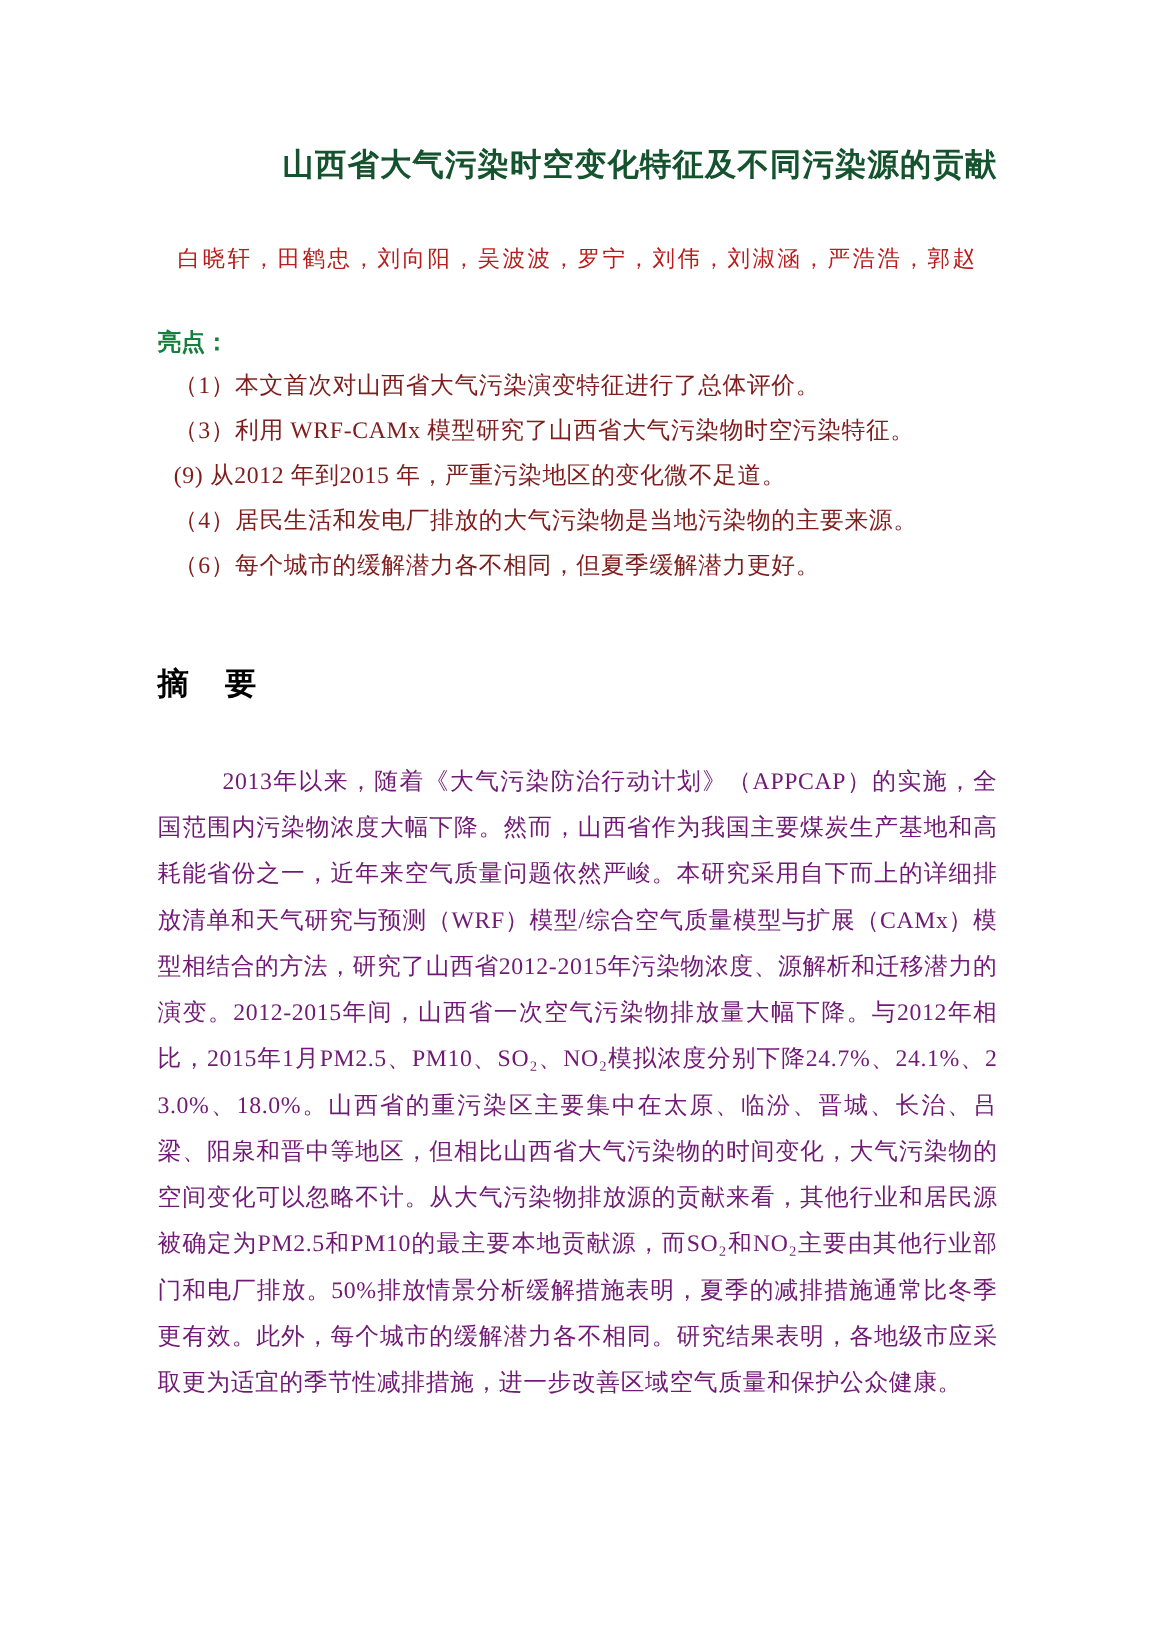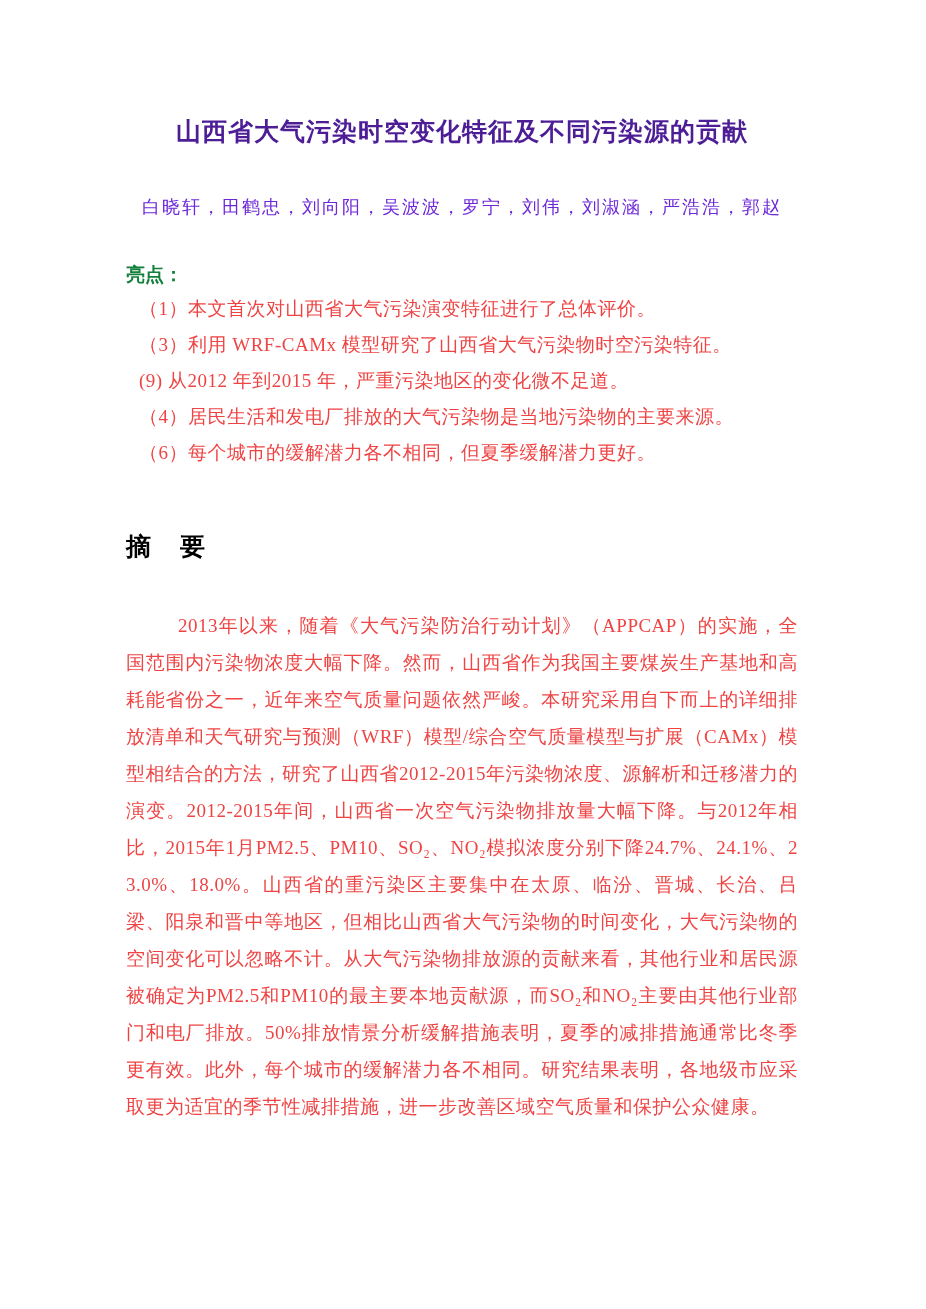--- a/index.html
+++ b/index.html
@@ -21,69 +21,69 @@
     padding: 116px 128px 0 126px;
     background: #ffffff;
   }
   .paper-title {
     margin: 0;
     font-family: "DejaVu Sans", "Liberation Sans", sans-serif;
     font-weight: bold;
     font-size: 25px;
     line-height: 32px;
     letter-spacing: 1px;
-    text-align: center;
-    color: #4c1d95;
+    text-align: right;
+    color: #14532d;
   }
   .authors {
     margin: 44px 0 0 0;
     font-size: 18px;
     line-height: 31px;
     letter-spacing: 2px;
     text-align: center;
-    color: #6d28d9;
+    color: #b91c1c;
   }
   .highlights-heading {
     margin: 40px 0 12px 0;
     font-family: "DejaVu Sans", "Liberation Sans", sans-serif;
     font-weight: bold;
     font-size: 19px;
     line-height: 22px;
     text-align: left;
     color: #15803d;
   }
   .highlights-list {
     margin: 14px 0 0 0;
     padding: 0 0 0 13px;
   }
   .hl-item {
     margin: 0 0 16px 0;
     font-size: 19px;
     line-height: 20px;
     letter-spacing: 0.5px;
-    color: #ef4444;
+    color: #7f1d1d;
   }
   .abstract-heading {
     margin: 70px 0 0 0;
     font-family: "DejaVu Sans", "Liberation Sans", sans-serif;
     font-weight: bold;
     font-size: 25px;
     line-height: 28px;
     letter-spacing: 2px;
     text-align: left;
     color: #000000;
   }
   .abstract-body {
     margin: 46px 0 0 0;
     font-size: 19px;
     line-height: 37px;
     letter-spacing: 0.5px;
     text-align: justify;
     text-indent: 52px;
-    color: #ef4444;
+    color: #701a75;
     word-break: break-all;
   }
 </style>
 </head>
 <body>
 
 <div class="page">
 
   <h1 class="paper-title">山西省大气污染时空变化特征及不同污染源的贡献</h1>
 

